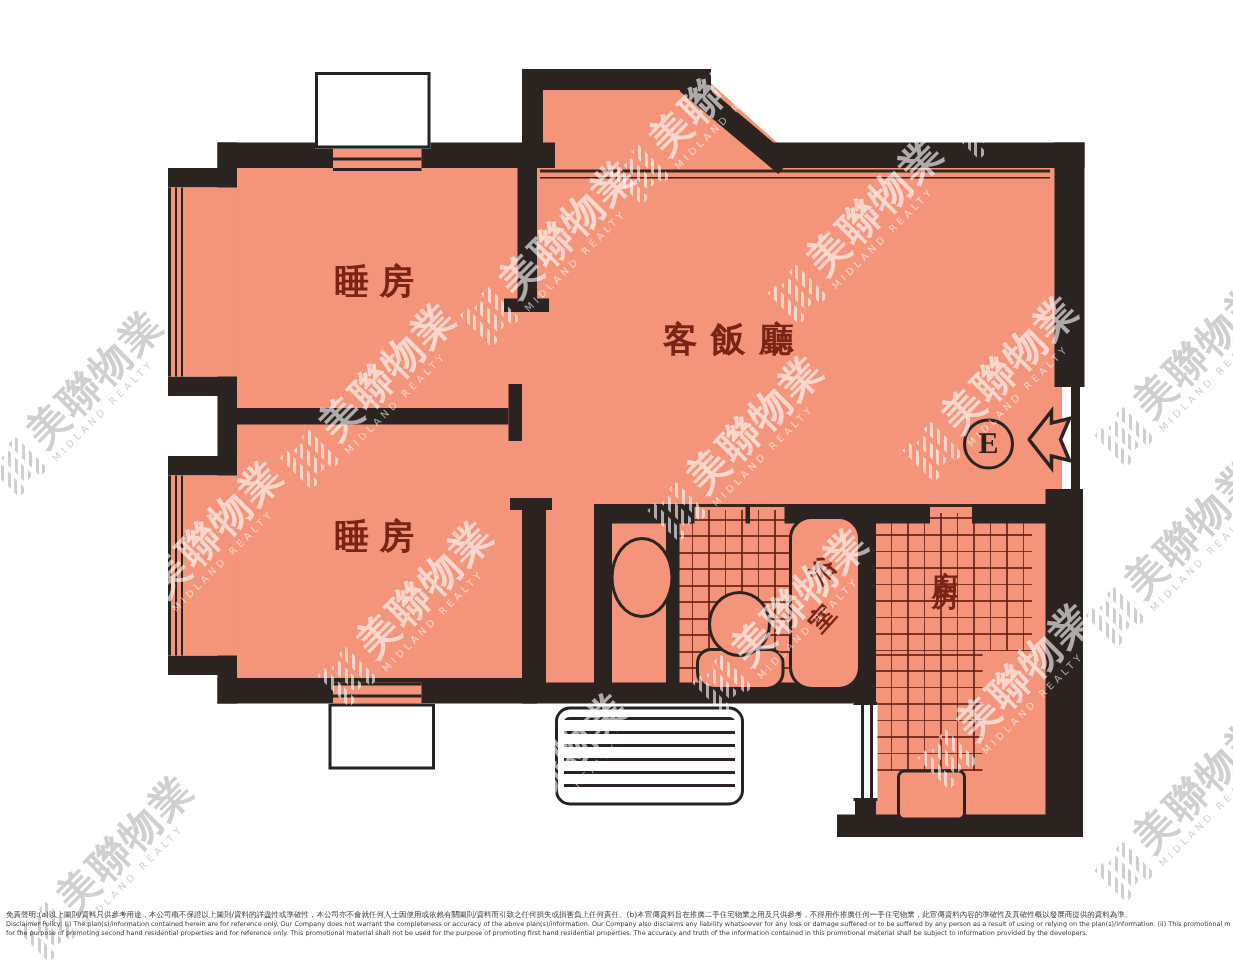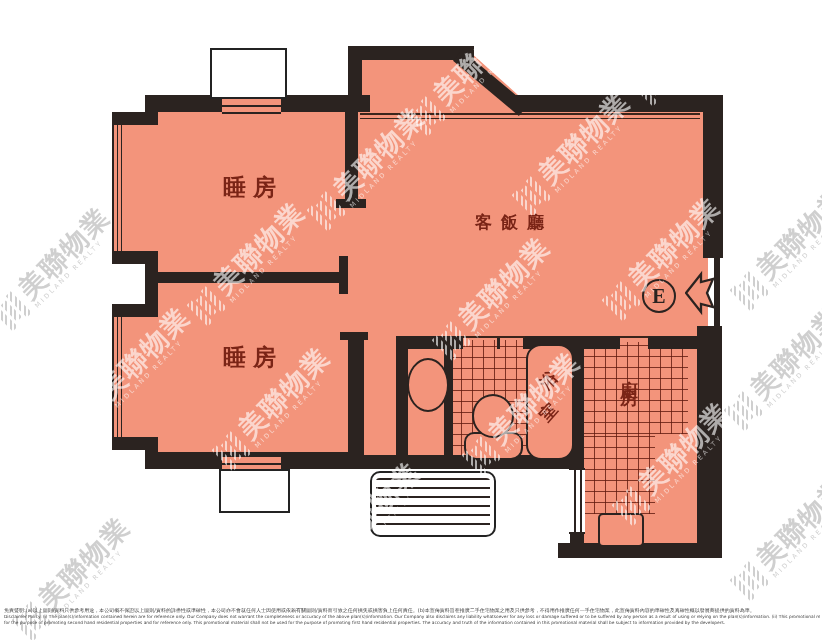--- a/index.html
+++ b/index.html
@@ -137,21 +137,21 @@
   <div class="fix" style="left:598px;top:513px;width:42px;height:30px;border-radius:5px;"></div>
   <div class="ecirc" style="left:642px;top:279px;width:30px;height:30px;">
     <span>E</span>
   </div>
   <svg class="abs" style="left:685px;top:270px;" width="30" height="46" viewBox="0 0 30 46">
     <polygon points="1,23 16,4 16,12 28,9 22,23 28,37 16,34 16,42" fill="#F3947B" stroke="#2B2320" stroke-width="2.3" stroke-linejoin="miter"></polygon>
   </svg>
 
   <div class="lbl lbl-h" style="left:173px;top:172px;width:160px;font-size:23px;letter-spacing:7px;">睡房</div>
   <div class="lbl lbl-h" style="left:173px;top:342px;width:160px;font-size:23px;letter-spacing:7px;">睡房</div>
-  <div class="lbl lbl-h" style="left:424px;top:211px;width:180px;font-size:17px;letter-spacing:9px;">客飯廳</div>
+  <div class="lbl lbl-h" style="left:400px;top:211px;width:180px;font-size:23px;letter-spacing:9px;">客飯廳</div>
   <div class="lbl char-rotate" style="left:540px;top:360px;font-size:17px;">
       <span class="ch">浴</span>
       <span class="ch">室</span>
     </div>
   <div class="lbl vlabel" style="left:617px;top:366px;font-size:18px;letter-spacing:7px;">廚房</div>
 
   <div id="wm-layer">
       <div class="wm wm-light" style="left: 175px; top: 245px;">
         <span class="wm-bars">
           <i></i>

